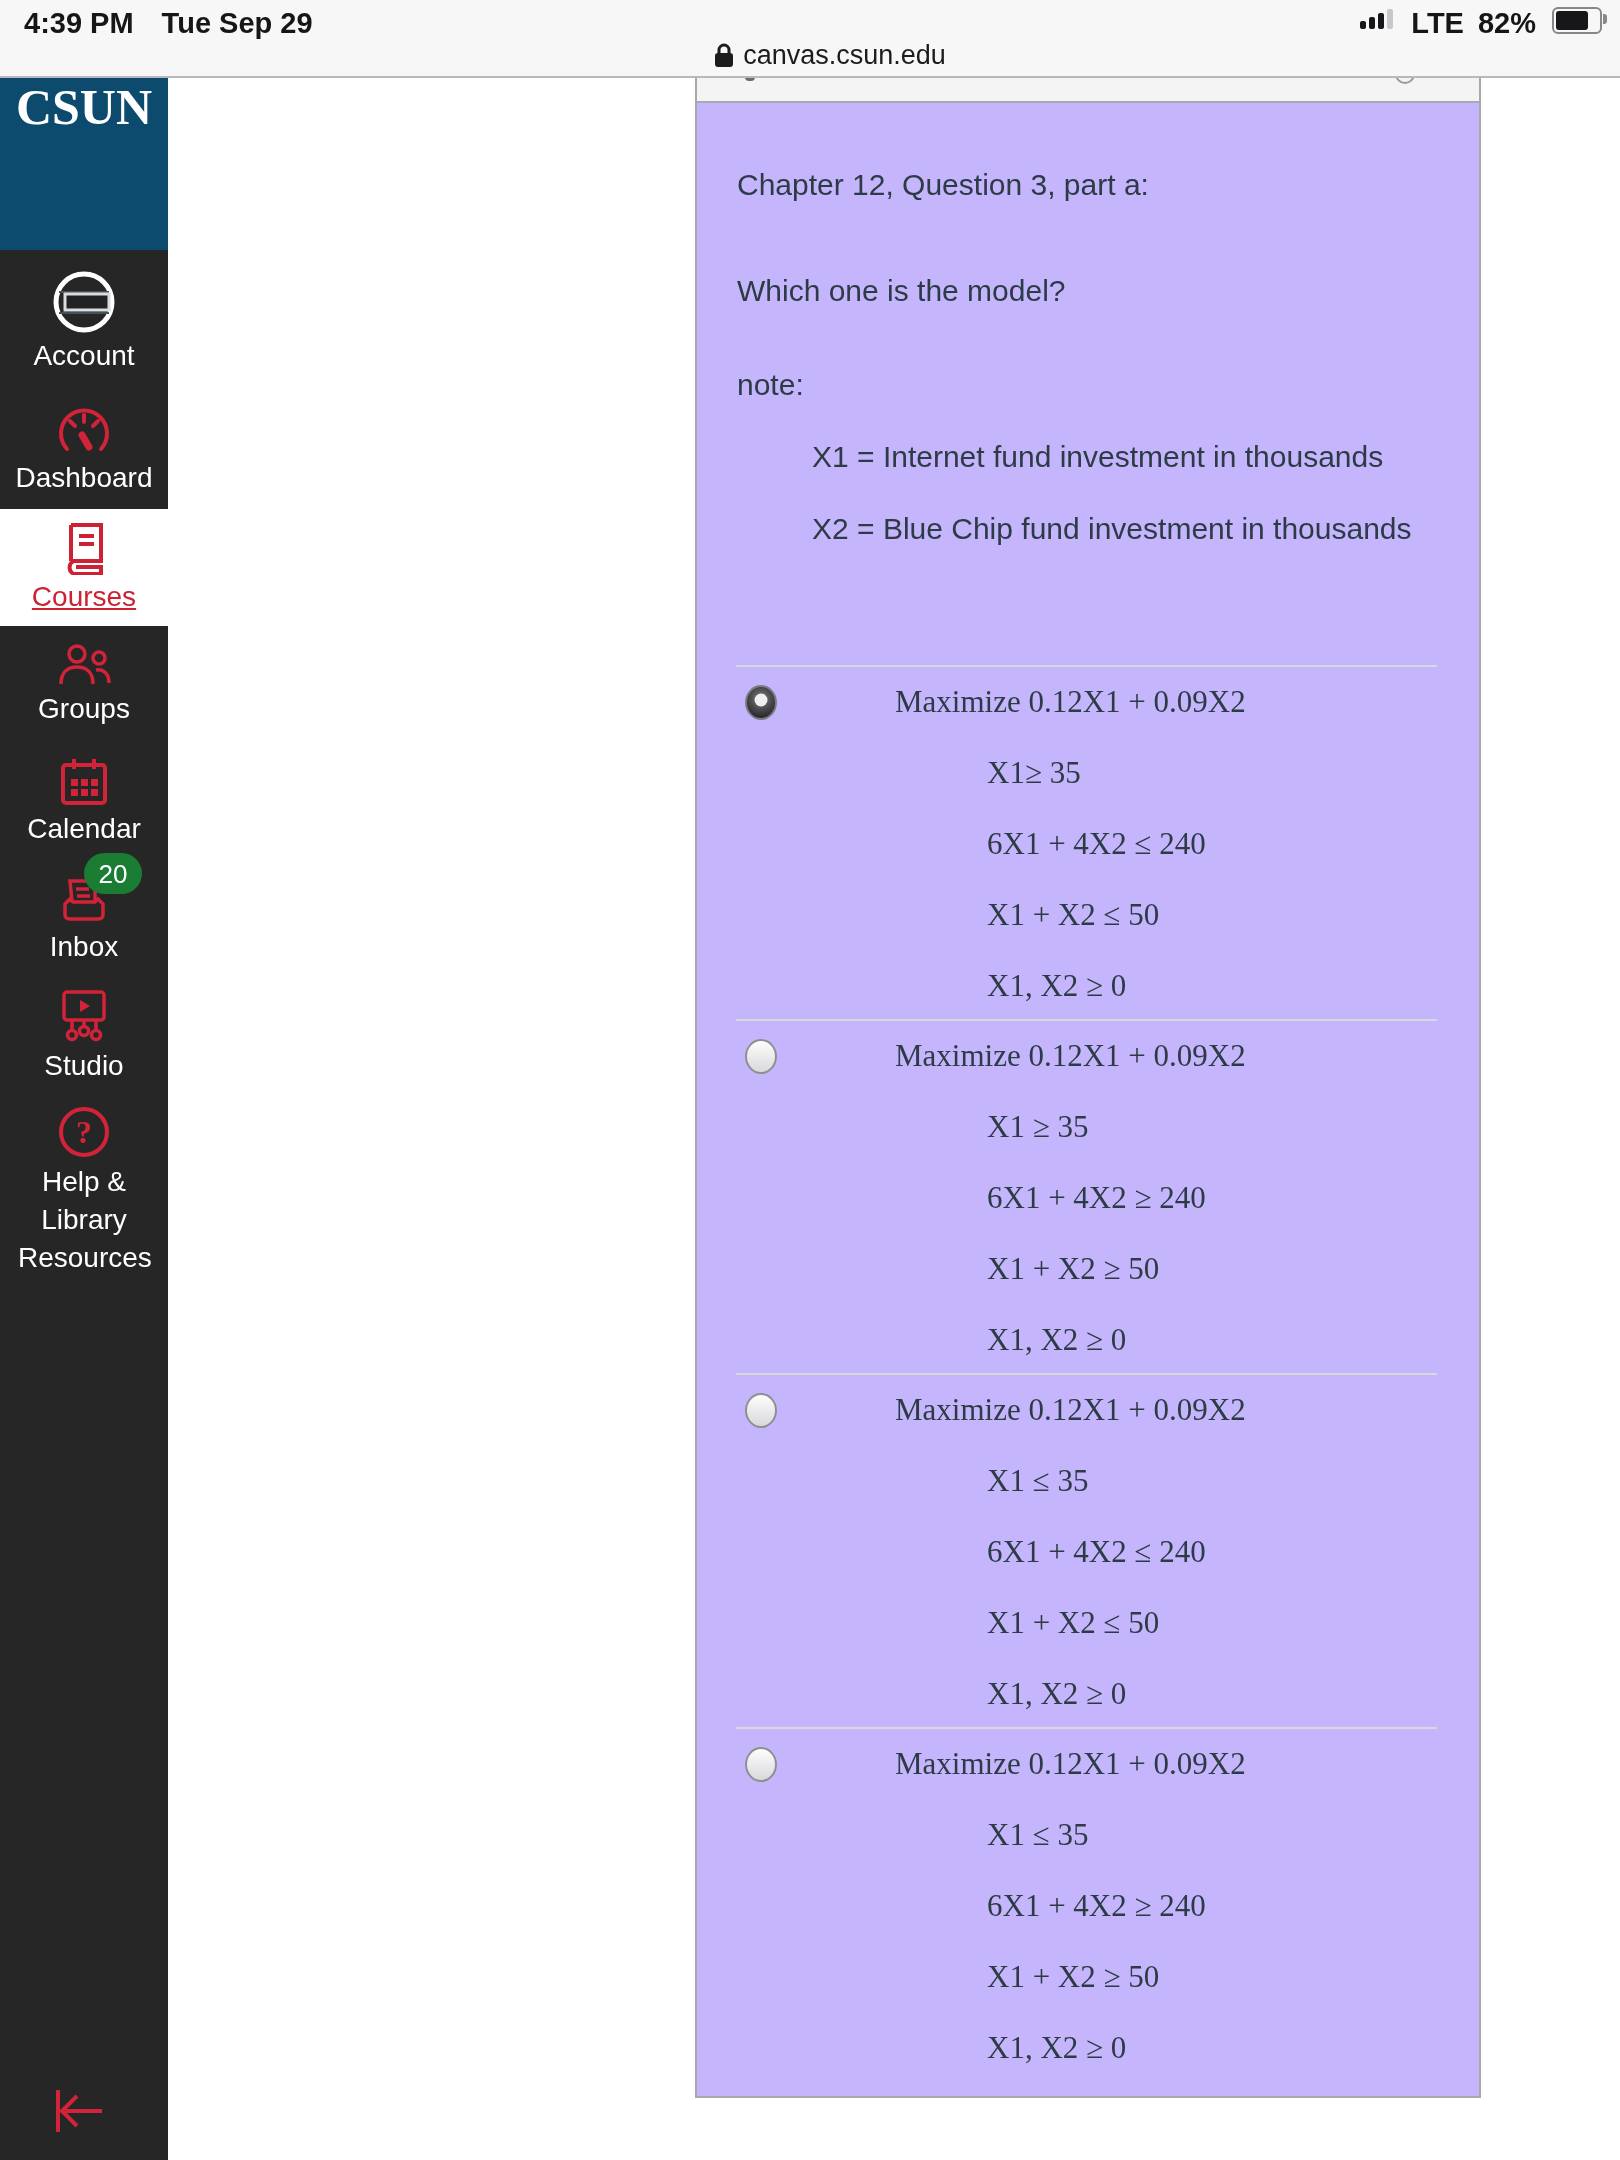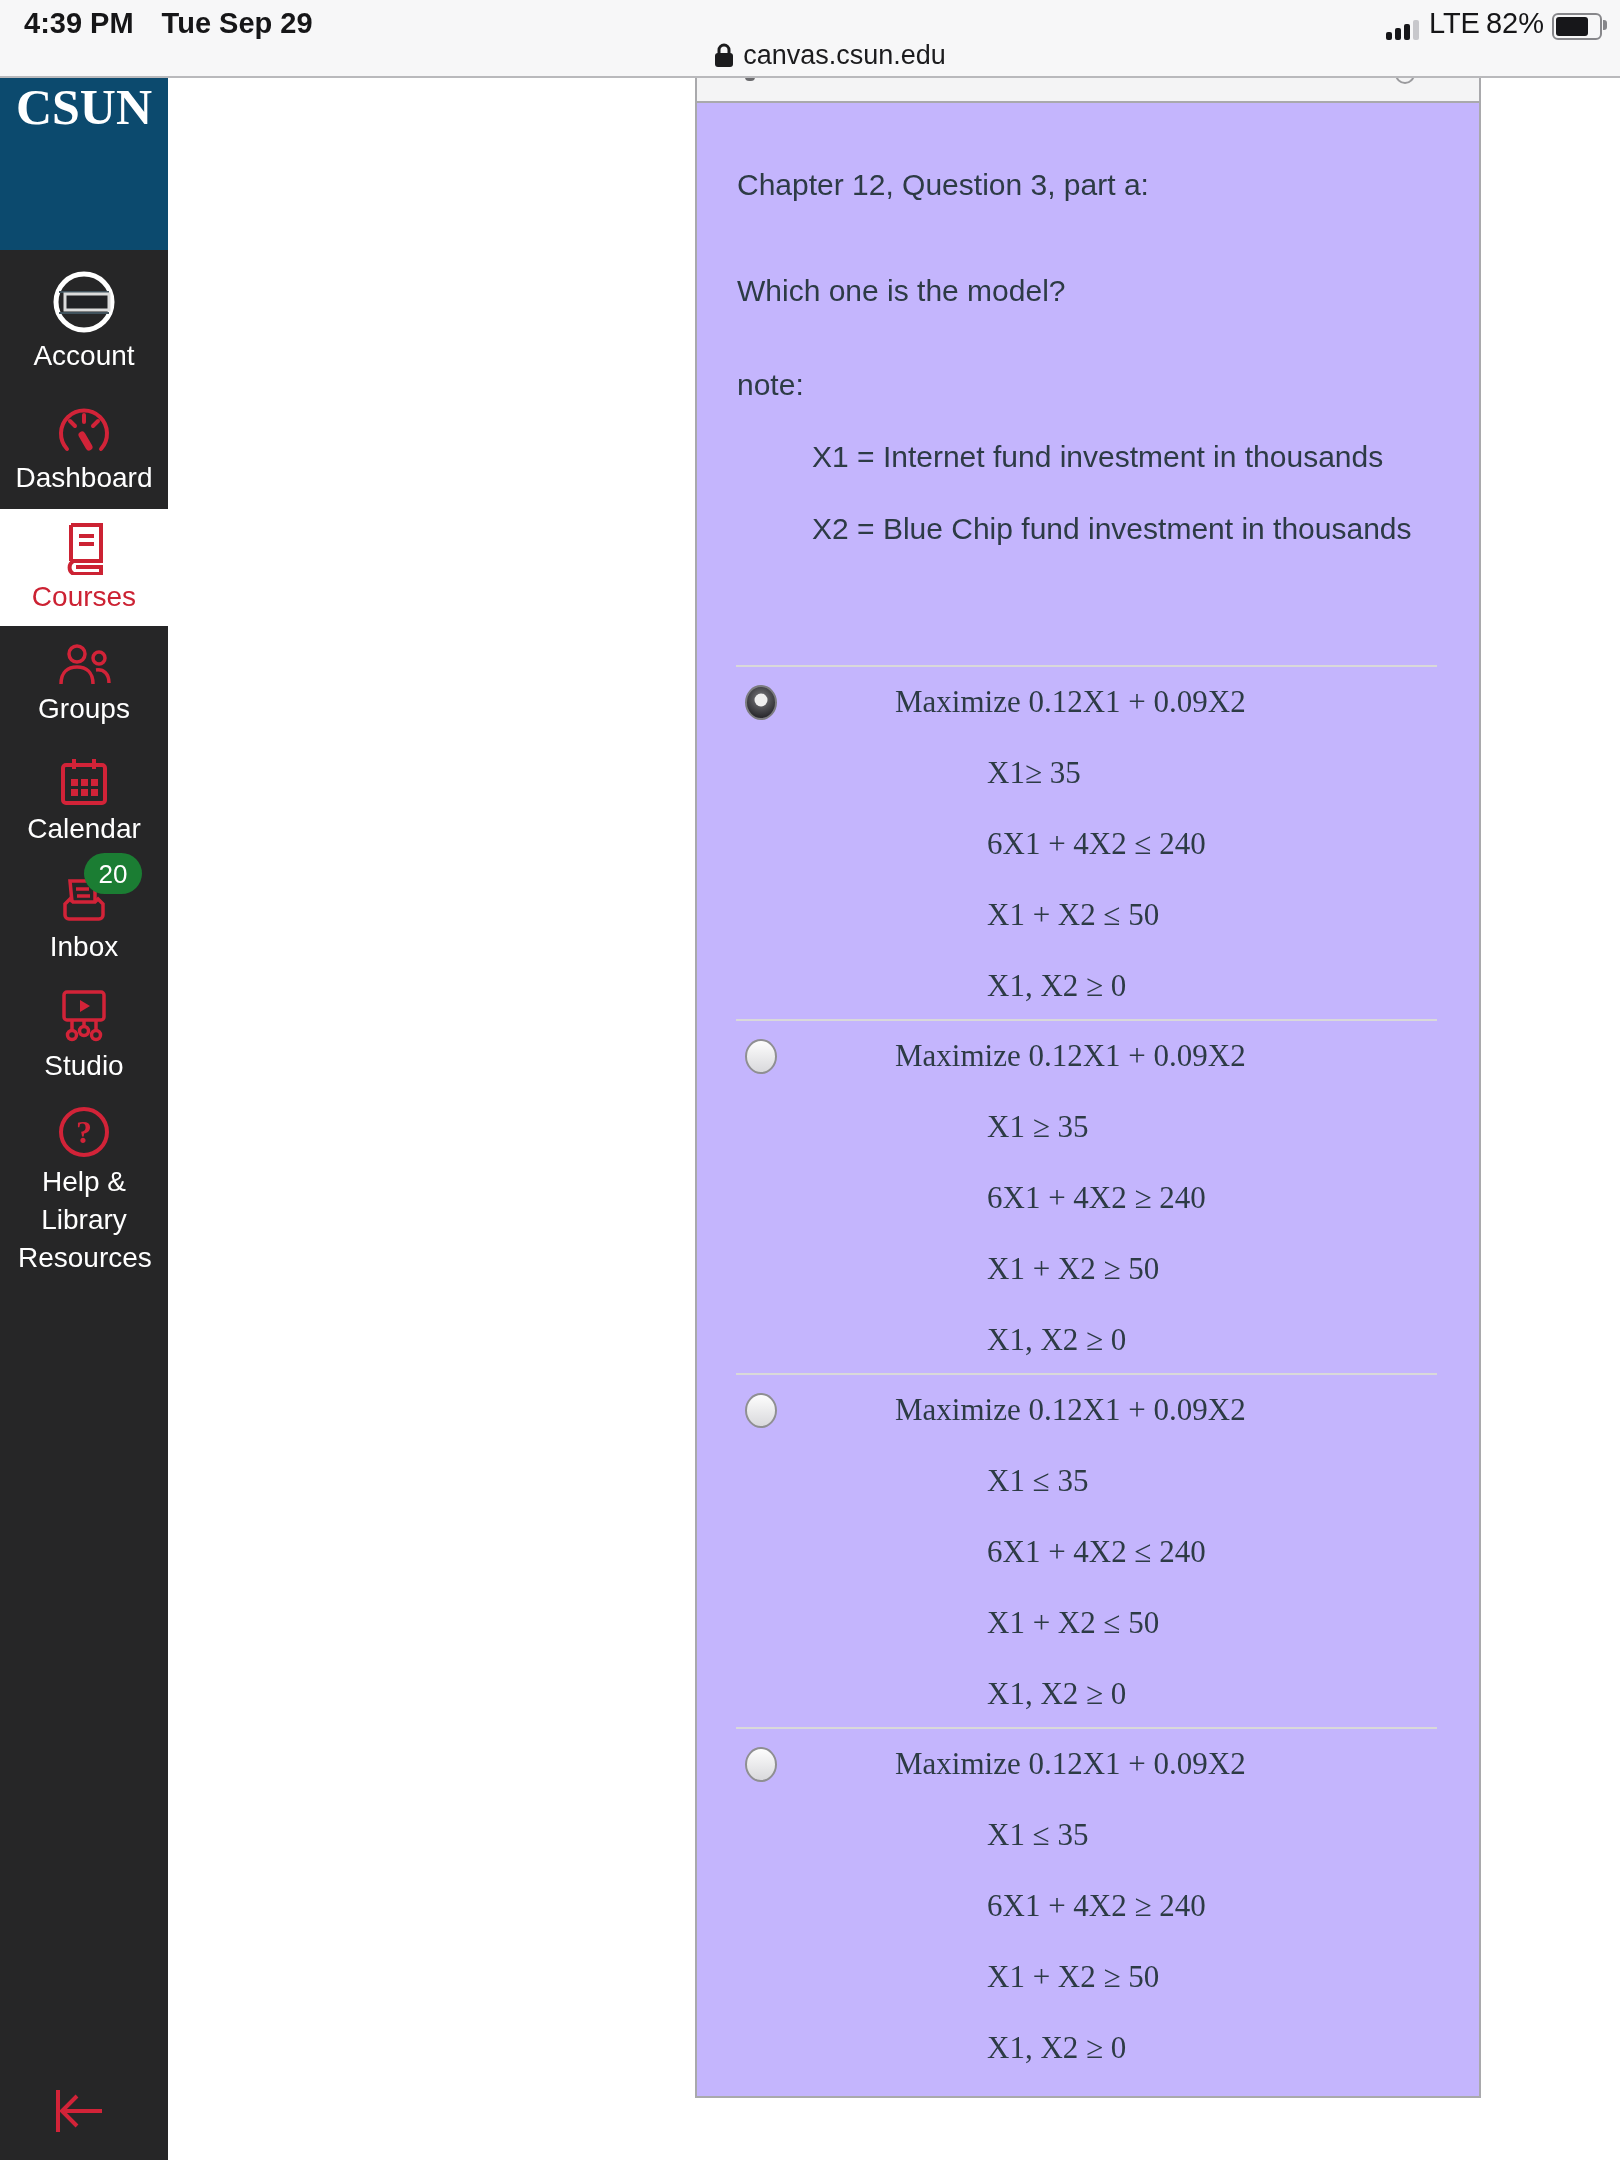--- a/index.html
+++ b/index.html
@@ -5,22 +5,22 @@
   html,body{margin:0;padding:0;background:#ffffff;}
   p{margin:0;}
   .screen{position:relative;width:1620px;height:2160px;overflow:hidden;background:#ffffff;
           font-family:"Liberation Sans","DejaVu Sans",sans-serif;}
 
   
   .chrome{position:absolute;left:0;top:0;width:1620px;height:76px;background:#f7f7f8;
           border-bottom:2px solid #b9b9bc;z-index:5;}
   .status-left{position:absolute;left:24px;top:7px;display:flex;gap:28px;
                font-size:29px;font-weight:600;color:#161618;}
-  .status-right{position:absolute;right:18px;top:7px;display:flex;align-items:flex-end;gap:6px;
-                font-size:29px;font-weight:400;color:#161618;}
+  .status-right{position:absolute;right:18px;top:7px;display:flex;align-items:flex-start;gap:14px;
+                font-size:29px;font-weight:700;color:#161618;}
   .sig{display:flex;align-items:flex-end;gap:3px;margin-right:4px;height:22px;}
   .sig b{width:6px;display:block;background:#17171a;border-radius:2px;}
   .sig b:nth-child(1){height:8px;}
   .sig b:nth-child(2){height:12px;}
   .sig b:nth-child(3){height:16px;}
   .sig b:nth-child(4){height:20px;background:#c8c8cc;}
   .batt{width:46px;height:23px;border:2px solid #87878b;border-radius:6px;position:relative;margin-left:2px;}
   .batt::before{content:"";position:absolute;left:2px;top:2px;bottom:2px;width:32px;background:#17171a;border-radius:3px;}
   .batt::after{content:"";position:absolute;right:-7px;top:5px;width:4px;height:10px;background:#87878b;border-radius:0 3px 3px 0;}
   .urlrow{position:absolute;left:0;right:0;top:38px;height:34px;display:flex;justify-content:center;
@@ -29,21 +29,21 @@
   
   .sidebar{position:absolute;left:0;top:78px;bottom:0;width:168px;background:#262627;z-index:4;}
   .logo{height:172px;background:#0c4a6e;color:#ffffff;display:flex;align-items:flex-start;justify-content:center;
         font-family:"Liberation Serif","DejaVu Serif",serif;font-weight:700;font-size:50px;}
   .nav{display:flex;flex-direction:column;}
   .item{height:117px;display:flex;flex-direction:column;align-items:center;justify-content:center;
         gap:5px;color:#ffffff;cursor:pointer;text-decoration:none;}
   .item .icon{color:#d22338;position:relative;line-height:0;}
   .item-account{height:142px;}
   .item-account .icon{color:#ffffff;}
-  .item.active{background:#ffffff;color:#cc2233;}
+  .item.active{background:#ffffff;color:#cc2233;text-decoration:underline;}
   .item.active .icon{color:#cc2233;}
   .label{font-size:28px;line-height:34px;text-align:center;}
   .item-help{height:auto;padding:12px 0 16px;}
   .item-help .label{max-width:132px;line-height:38px;}
   .badge{position:absolute;top:-20px;right:-32px;background:#1b7d33;color:#ffffff;font-size:26px;
          font-family:"Liberation Sans",sans-serif;min-width:46px;height:41px;border-radius:22px;
          display:flex;align-items:center;justify-content:center;padding:0 6px;line-height:1;}
   .collapse{position:absolute;left:50px;bottom:26px;color:#d22338;cursor:pointer;line-height:0;}
 
   

